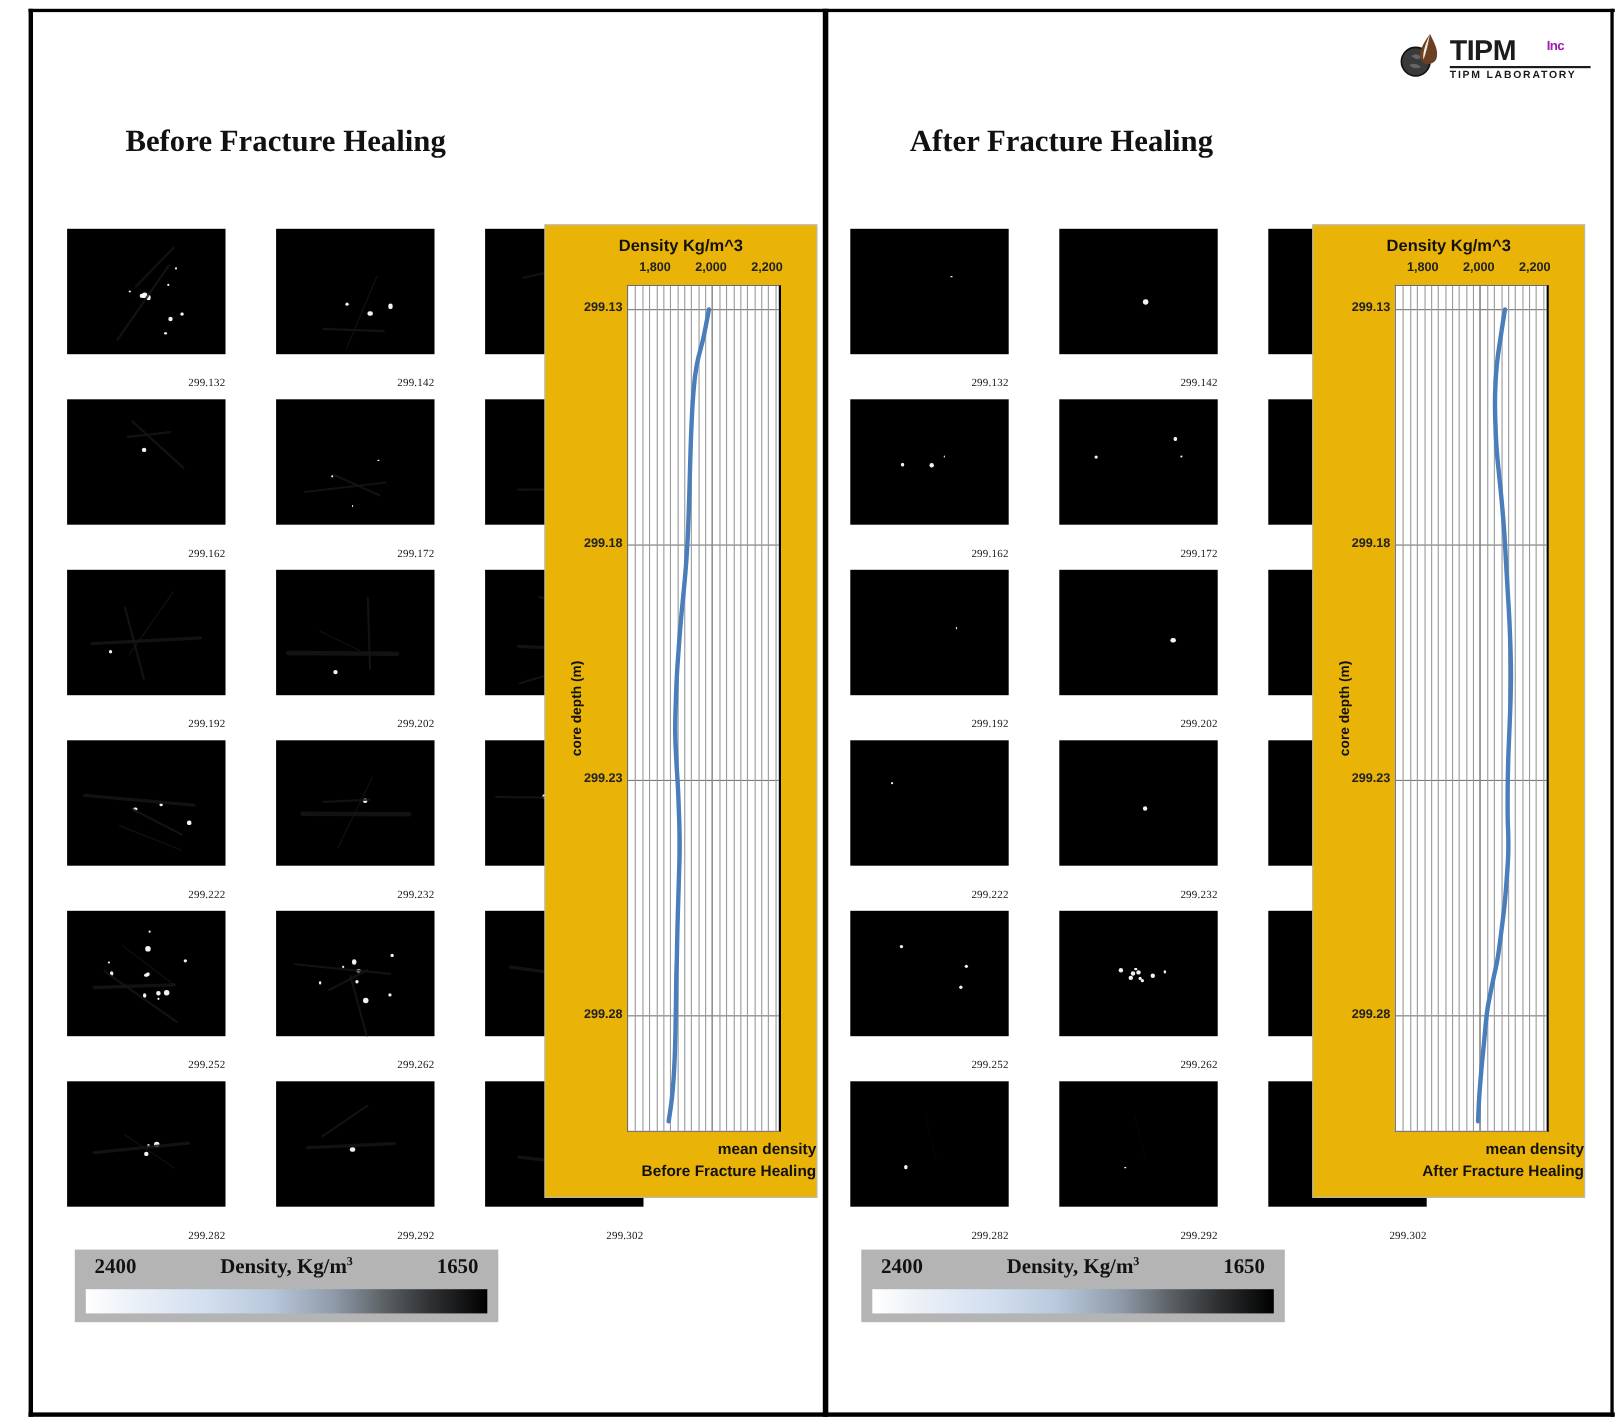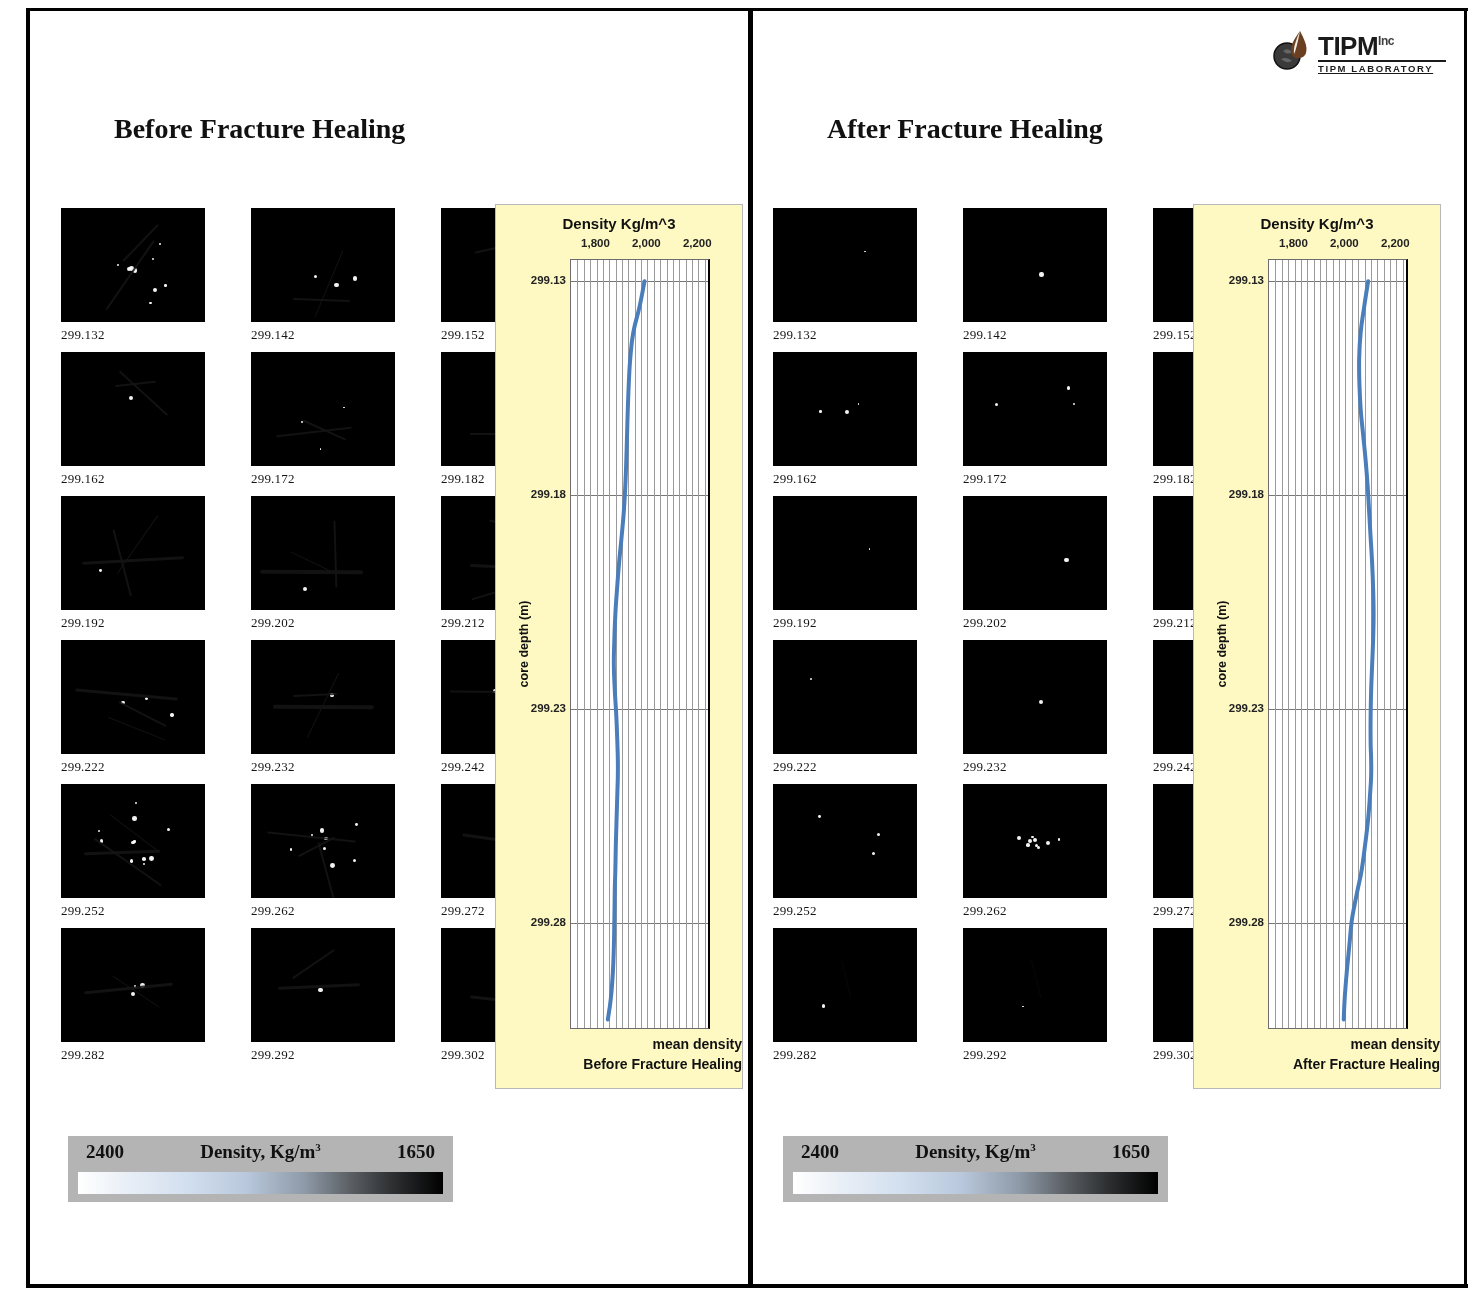--- a/index.html
+++ b/index.html
@@ -12,48 +12,48 @@
   .frame-bottom{position:absolute;left:26px;top:1284px;width:1442px;height:4px;background:#000;}
   .frame-top{position:absolute;left:26px;top:8px;width:1442px;height:3px;background:#000;}
   .frame-right{position:absolute;left:1464px;top:8px;width:3px;height:1280px;background:#000;}
   .divider{position:absolute;left:748px;top:8px;width:5px;height:1280px;background:#000;}
 
   
   #logo{position:absolute;left:1272px;top:26px;width:176px;height:50px;}
   #logo .logo-mark{position:absolute;left:0;top:3px;width:44px;height:42px;}
   #logo .logo-text{position:absolute;left:46px;top:2px;width:130px;}
   #logo .perm{font-family:"Liberation Sans",sans-serif;font-weight:bold;font-size:26px;letter-spacing:-0.5px;color:#1b1b1b;line-height:26px;}
-  #logo .inc{font-family:"Liberation Sans",sans-serif;font-weight:bold;font-size:12px;color:#404040;vertical-align:super;}
-  #logo .tipm{font-family:"Liberation Sans",sans-serif;font-weight:bold;font-size:9.5px;letter-spacing:1.6px;color:#1b1b1b;margin-top:1px;text-decoration:underline;}
+  #logo .inc{font-family:"Liberation Sans",sans-serif;font-weight:bold;font-size:12px;color:#a21caf;vertical-align:super;padding-left:28px;}
+  #logo .tipm{font-family:"Liberation Sans",sans-serif;font-weight:bold;font-size:9.5px;letter-spacing:1.6px;color:#1b1b1b;margin-top:1px;}
   #logo .logo-rule{height:2px;background:#1b1b1b;margin-top:1px;width:128px;}
 
   
   .panel{position:absolute;top:8px;height:1280px;}
   .panel.left{left:30px;width:718px;}
   .panel.right{left:753px;width:711px;}
 
   .panel-title{position:absolute;font-family:"Liberation Serif",serif;font-weight:bold;font-size:28px;color:#111;white-space:nowrap;}
   .panel.left .panel-title{left:84px;top:105px;}
   .panel.right .panel-title{left:74px;top:105px;}
 
   
   .ct-grid{position:absolute;display:grid;grid-template-columns:repeat(3,144px);column-gap:46px;row-gap:9px;}
   .panel.left .ct-grid{left:31px;top:200px;}
   .panel.right .ct-grid{left:20px;top:200px;}
   .ct-cell{width:144px;}
   .ct-img{width:144px;height:114px;background:#000;position:relative;overflow:hidden;}
   .ct-disc{position:absolute;left:50%;top:50%;transform:translate(-50%,-50%);width:106px;height:106px;border-radius:50%;}
-  .ct-label{text-align:left;font-family:"Liberation Serif",serif;font-size:13px;color:#151515;margin-top:5px;letter-spacing:0.2px;}
+  .ct-label{text-align:right;font-family:"Liberation Serif",serif;font-size:10px;color:#151515;margin-top:21px;letter-spacing:0.2px;}
 
   
   .frac{position:absolute;background:#151515;opacity:.85;border-radius:2px;}
   .spot{position:absolute;background:#ffffff;border-radius:50%;opacity:.95;}
 
   
-  .chartbox{position:absolute;border:1px solid #b8b8b8;background:#fef9c3;box-sizing:border-box;}
+  .chartbox{position:absolute;border:1px solid #b8b8b8;background:#eab308;box-sizing:border-box;}
   .panel.left .chartbox{left:465px;top:196px;width:248px;height:885px;}
   .panel.right .chartbox{left:440px;top:196px;width:248px;height:885px;}
 
   .chart-title{position:absolute;left:0;right:0;top:10px;text-align:center;font-family:"Liberation Sans",sans-serif;font-weight:bold;font-size:15px;color:#111;}
   .xticks{position:absolute;top:32px;height:14px;left:0;right:0;font-family:"Liberation Sans",sans-serif;font-size:11.5px;font-weight:bold;color:#222;}
   .xtick{position:absolute;transform:translateX(-50%);white-space:nowrap;}
 
   .plot{position:absolute;left:74px;top:54px;width:140px;height:770px;border:1px solid #6d6d6d;border-right:2px solid #000;box-sizing:border-box;background:#fff;}
   .vgrid{position:absolute;top:0;bottom:0;width:1px;background:#9a9a9a;}
   .vgrid.major{background:#555;}

